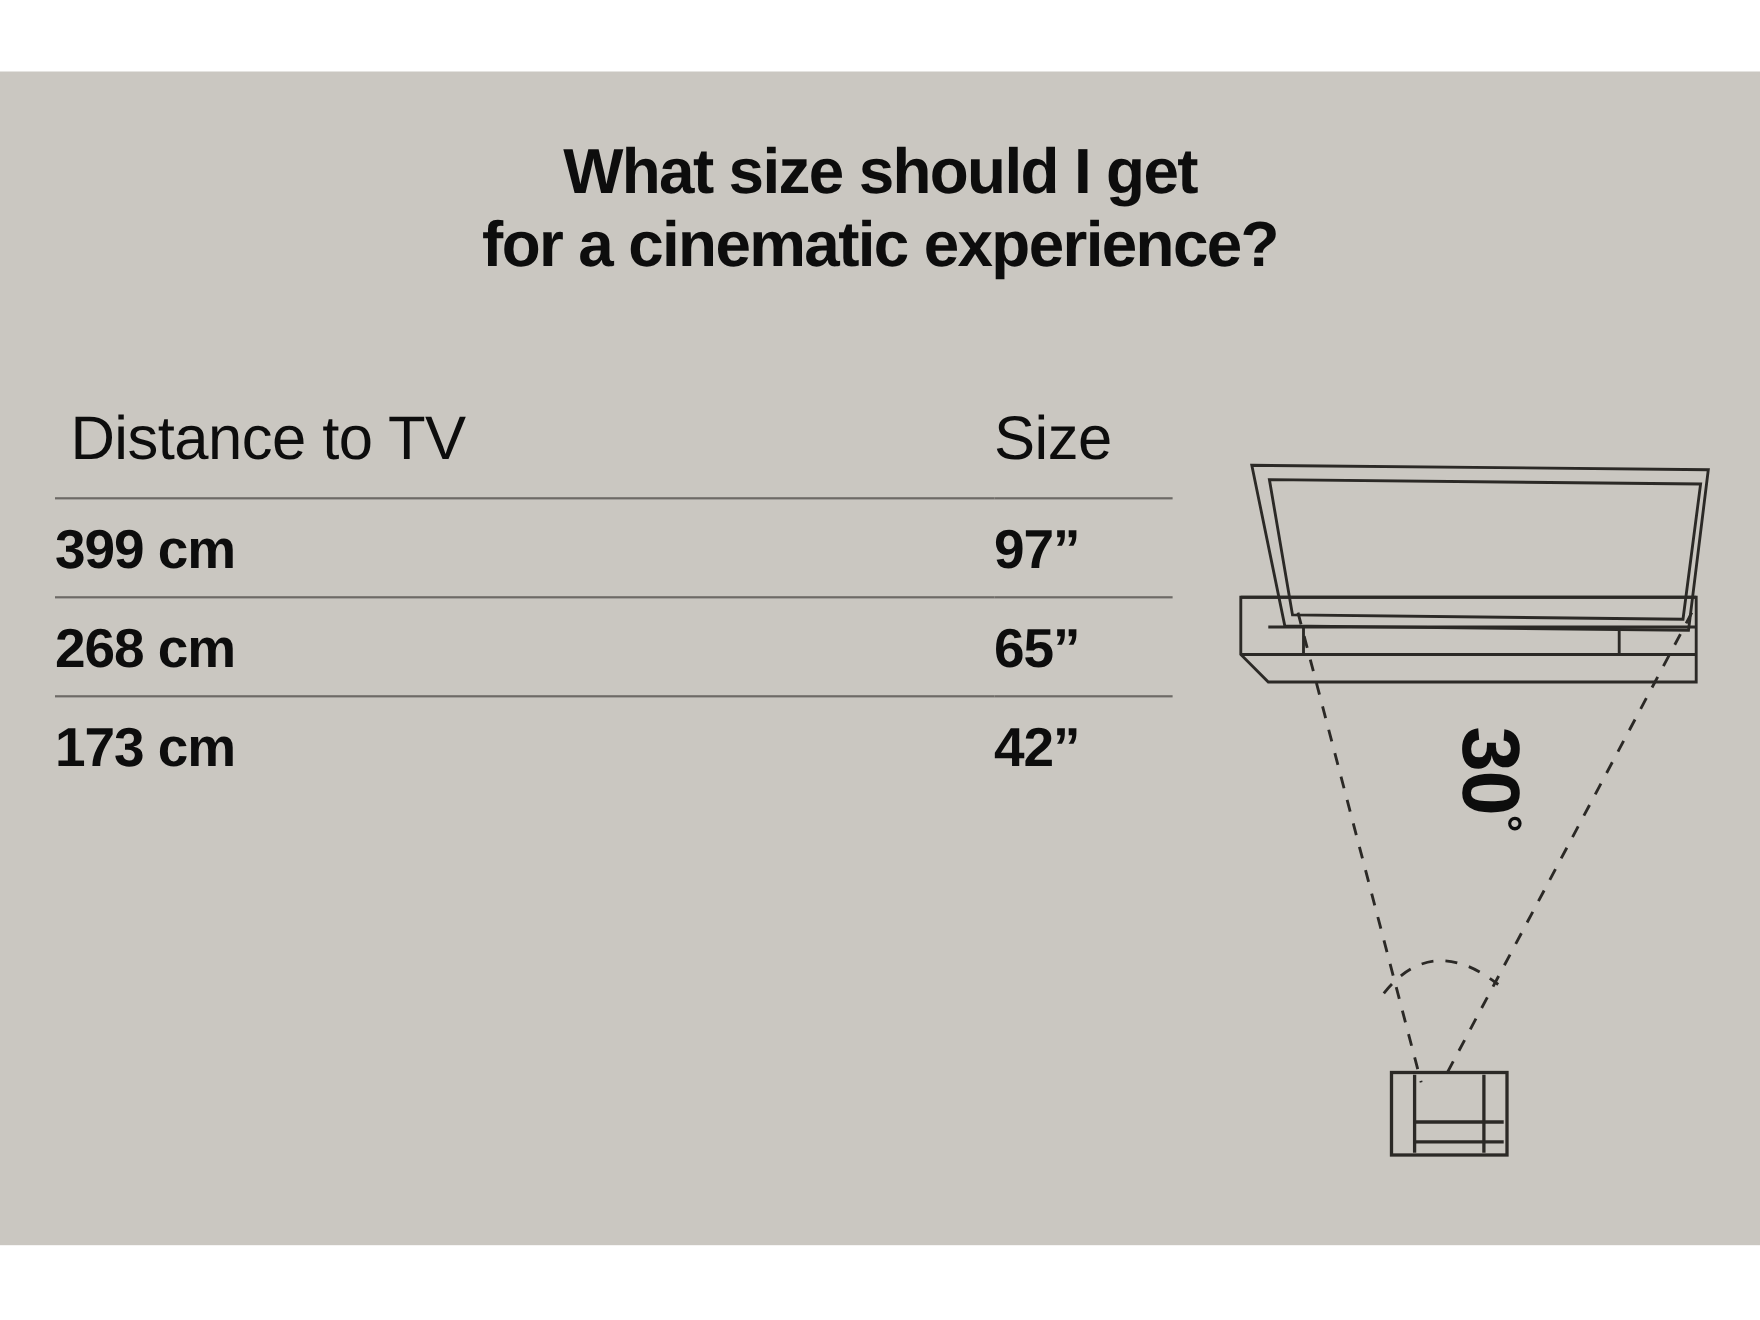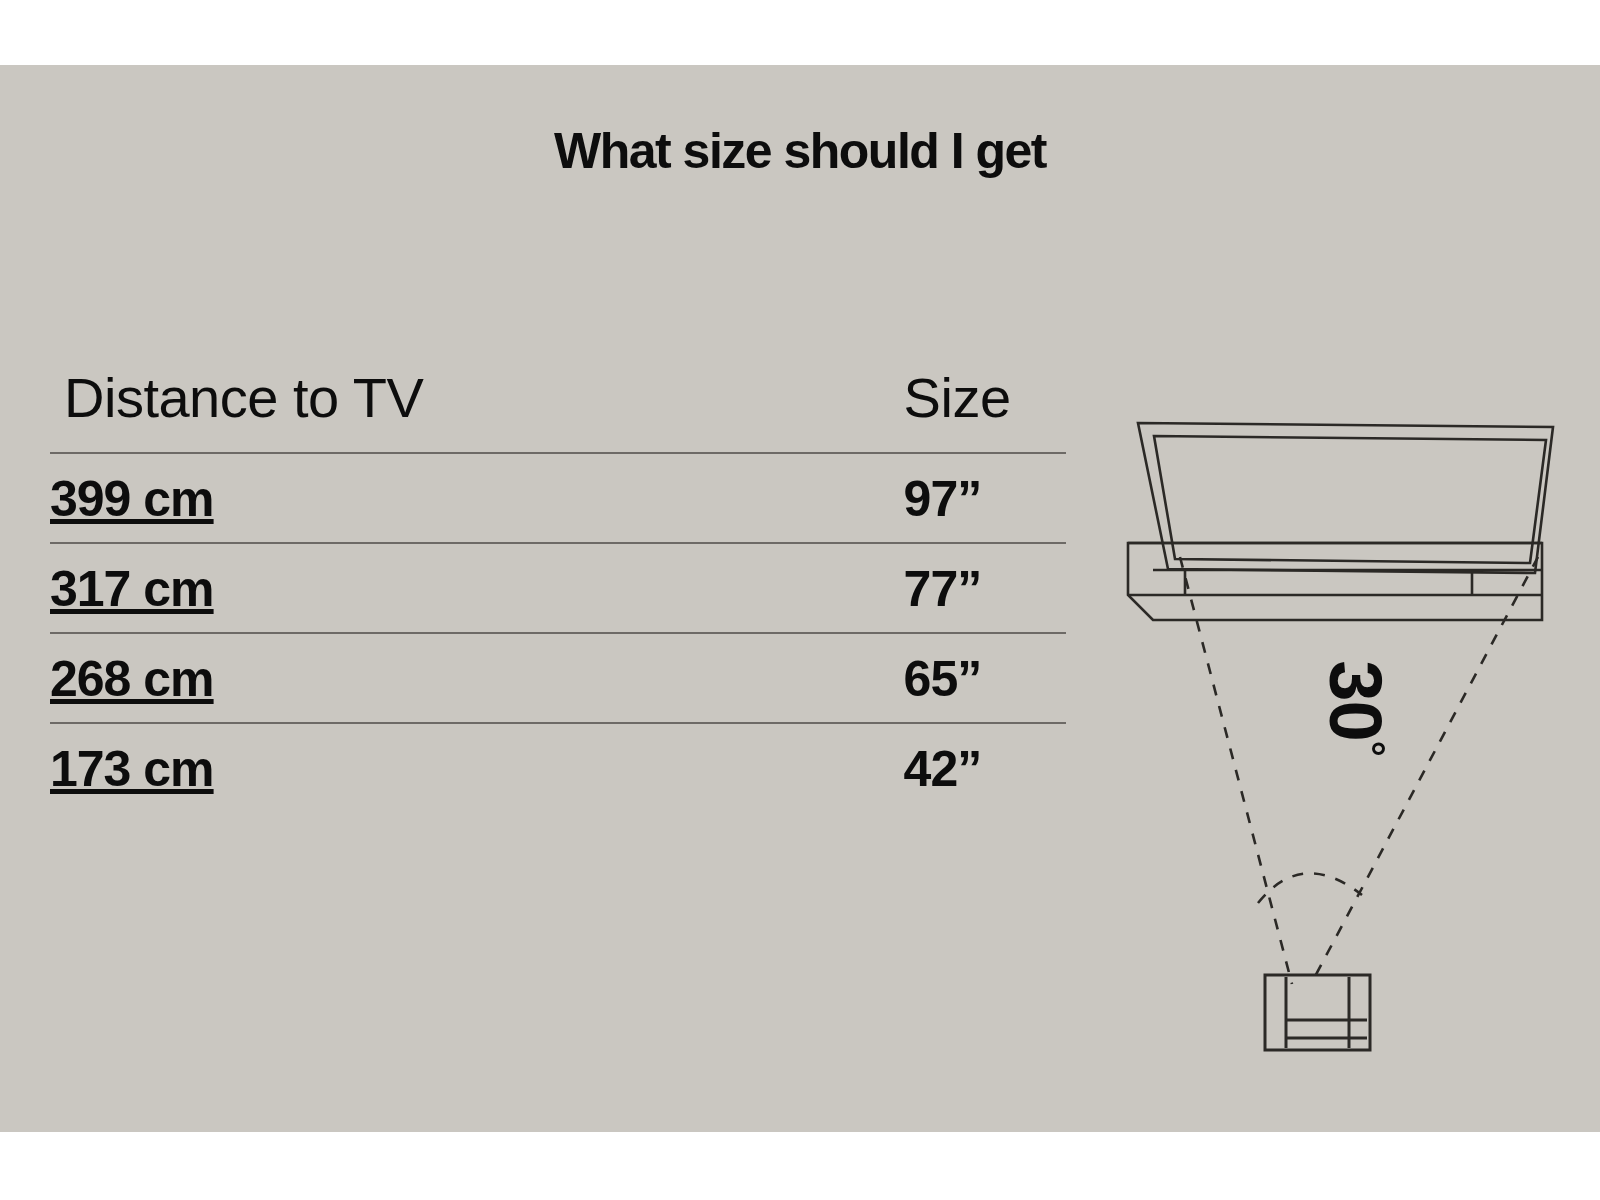--- a/index.html
+++ b/index.html
@@ -31,21 +31,21 @@
   }
 
   
   #title {
     position: absolute;
     left: 0;
     top: 58px;
     width: 1600px;
     text-align: center;
     color: #0d0d0d;
-    font-size: 50px;
+    font-size: 58px;
     font-weight: bold;
     line-height: 1.15;
     letter-spacing: -1.5px;
   }
   #title .line {
     display: block;
     white-space: nowrap;
   }
 
   
@@ -79,21 +79,20 @@
     font-size: 50px;
     font-weight: bold;
     padding: 16px 0 14px 0;
     border-top: 2px solid #6d6a66;
     letter-spacing: -1px;
   }
   .tbl td.col-dist {
     text-align: right;
     padding-right: 690px;
     white-space: nowrap;
-    text-decoration: underline;
   }
   .tbl td.col-size {
     text-align: right;
     padding-right: 85px;
     white-space: nowrap;
   }
 
   
   #diagram {
     position: absolute;
@@ -126,38 +125,35 @@
   }
 </style>
 </head>
 <body>
 
 <div id="stage">
   <div id="poster">
 
     <div id="title">
       <span class="line">What size should I get</span>
+      <span class="line">for a cinematic experience?</span>
     </div>
 
     <div id="table-wrap">
       <table class="tbl">
         <thead>
           <tr>
             <th class="col-dist">Distance to TV</th>
             <th class="col-size">Size</th>
           </tr>
         </thead>
         <tbody>
           <tr>
             <td class="col-dist">399 cm</td>
             <td class="col-size">97”</td>
-          </tr>
-          <tr>
-            <td class="col-dist">317 cm</td>
-            <td class="col-size">77”</td>
           </tr>
           <tr>
             <td class="col-dist">268 cm</td>
             <td class="col-size">65”</td>
           </tr>
           <tr>
             <td class="col-dist">173 cm</td>
             <td class="col-size">42”</td>
           </tr>
         </tbody>

